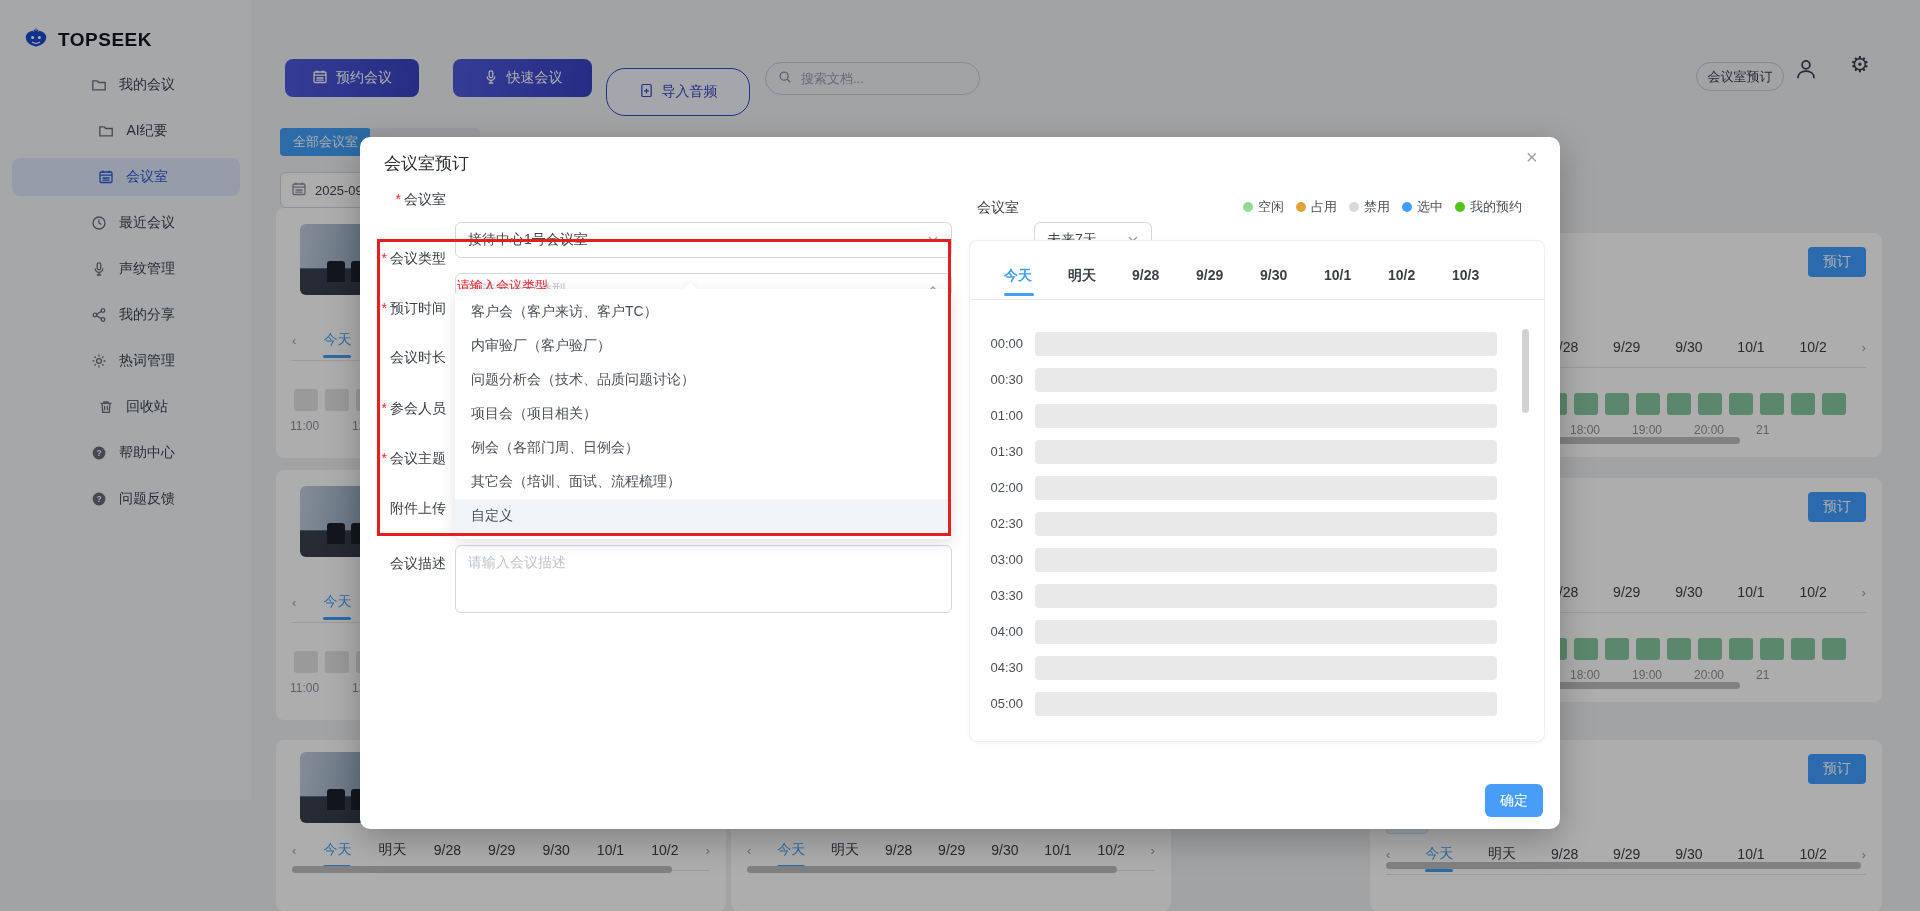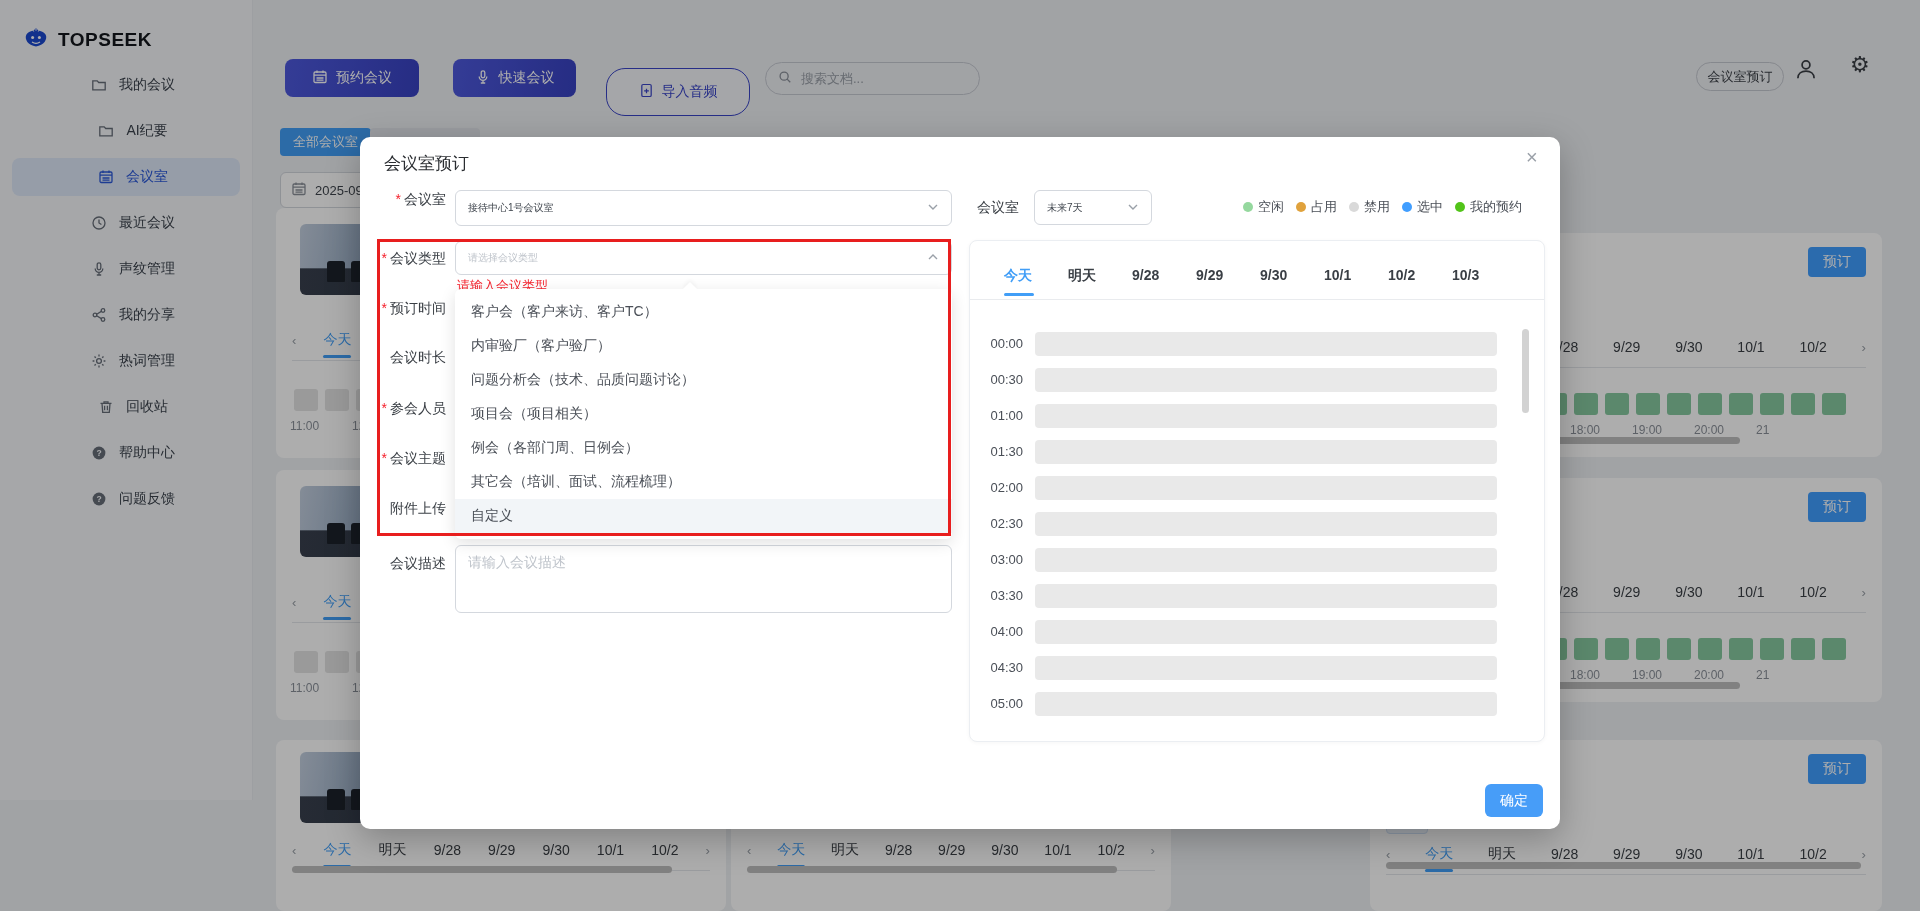--- a/index.html
+++ b/index.html
@@ -43,21 +43,21 @@
   .card-title{position:absolute;left:16px;font-size:17px;font-weight:600;color:#2f3338;white-space:nowrap;}
   .card-sub{position:absolute;left:16px;font-size:13px;color:#6a7076;white-space:nowrap;}
   .card-tag{position:absolute;left:16px;height:20px;padding:0 8px;border:1px solid #cfe0f5;background:#ecf3fc;color:#5b8fd6;font-size:12px;border-radius:4px;display:flex;align-items:center;white-space:nowrap;}
   
   #overlay{position:absolute;inset:0;background:rgba(0,0,0,.32);z-index:5;}
   #modal{position:absolute;left:360px;top:137px;width:1200px;height:692px;background:#fff;border-radius:10px;z-index:10;box-shadow:0 10px 34px rgba(0,0,0,.25);}
   #m-title{position:absolute;left:24px;top:15px;font-size:17px;font-weight:500;color:#2a2d31;}
   #m-close{position:absolute;left:1166px;top:10px;font-size:20px;color:#9aa0a8;cursor:pointer;line-height:20px;}
   .f-label{position:absolute;left:6px;width:80px;text-align:right;font-size:14px;color:#3a3f45;white-space:nowrap;}
   .req{color:#f5222d;margin-right:3px;}
-  .select{position:absolute;border:1px solid #d4d8de;border-radius:6px;background:#fff;box-sizing:border-box;display:flex;align-items:center;padding:12px 12px;font-size:10px;color:#3f454d;justify-content:space-between;}
+  .select{position:absolute;border:1px solid #d4d8de;border-radius:6px;background:#fff;box-sizing:border-box;display:flex;align-items:center;padding:12px 12px;font-size:14px;color:#3f454d;justify-content:space-between;margin-top:32px;}
   .placeholder{color:#bfc4cb;}
   #type-error{position:absolute;left:97px;top:140px;font-size:13px;color:#f5222d;z-index:3;}
   #type-dropdown{position:absolute;left:95px;top:152px;width:497px;height:250px;background:#fff;border-radius:6px;box-shadow:0 4px 16px rgba(0,0,0,.12);z-index:6;padding-top:6px;box-sizing:border-box;}
   #type-dropdown .notch{position:absolute;left:230px;top:-5px;width:10px;height:10px;background:#fff;transform:rotate(45deg);box-shadow:-2px -2px 4px rgba(0,0,0,.04);}
   .opt{height:34px;display:flex;align-items:center;padding-left:16px;font-size:14px;color:#4a4f57;}
   .opt.sel{background:#f2f5f8;}
   #red-rect{position:absolute;left:17px;top:102px;width:574px;height:297px;border:3px solid #e81e1e;z-index:9;pointer-events:none;box-sizing:border-box;}
   #desc-area{position:absolute;left:95px;top:408px;width:497px;height:68px;border:1px solid #d4d8de;border-radius:6px;box-sizing:border-box;resize:none;font-family:inherit;font-size:14px;color:#3f454d;padding:8px 12px;outline:none;}
   #desc-area::placeholder{color:#bfc4cb;}
   #sched-label{position:absolute;left:617px;top:62px;font-size:14px;color:#3a3f45;}
@@ -186,21 +186,21 @@
       </div>
   </div>
 
   <div class="pri-btn" id="btn-book" style="left:285px;top:59px;width:134px;">
     <span class="ic" style="color: rgb(255, 255, 255);"><svg width="16" height="16" viewBox="0 0 16 16" fill="none" stroke="currentColor" stroke-width="1.3">
           <rect x="2" y="3" width="12" height="10.5" rx="1.2"></rect>
           <path d="M2 6.2 h12 M5 1.6 v2.4 M11 1.6 v2.4 M4.5 9 h7 M4.5 11.2 h7"></path>
         </svg></span>
     <span>预约会议</span>
   </div>
-  <div class="pri-btn" id="btn-quick" style="left:453px;top:59px;width:123px;">
+  <div class="pri-btn" id="btn-quick" style="left:453px;top:59px;width:139px;">
     <span class="ic" style="color: rgb(255, 255, 255);"><svg width="16" height="16" viewBox="0 0 16 16" fill="none" stroke="currentColor" stroke-width="1.3">
           <rect x="6.2" y="1.8" width="3.6" height="7" rx="1.8"></rect>
           <path d="M4.2 7.5 a3.8 3.8 0 0 0 7.6 0 M8 11.4 V14 M5.8 14 h4.4"></path>
         </svg></span>
     <span>快速会议</span>
   </div>
   <div id="btn-import" style="left:606px;top:59px;width:144px;">
     <span class="ic" style="color: rgb(58, 69, 200);"><svg width="15" height="15" viewBox="0 0 16 16" fill="none" stroke="currentColor" stroke-width="1.3">
           <rect x="3" y="1.6" width="10" height="12.8" rx="1.4"></rect>
           <path d="M8 6 v5 M5.5 8.5 h5"></path>

